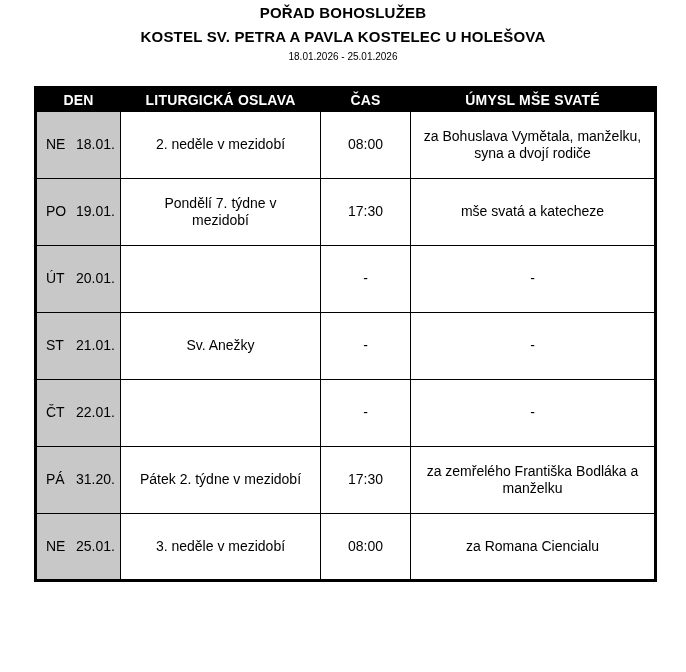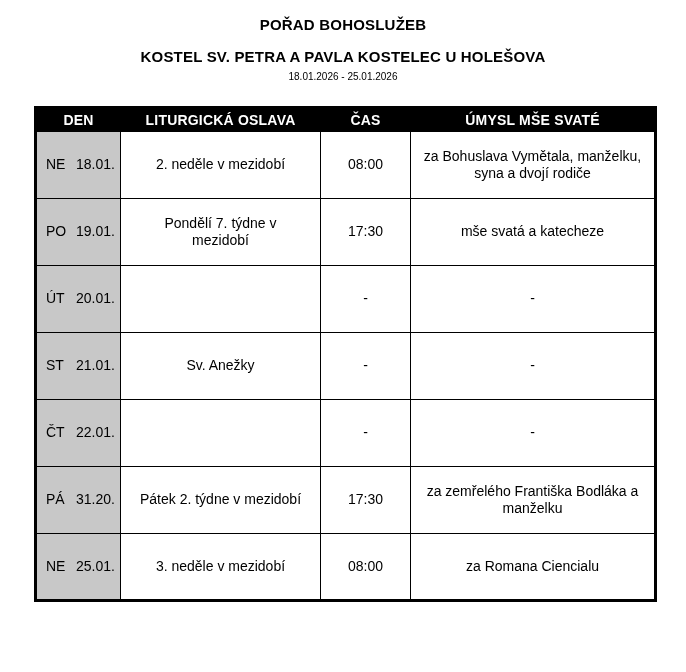--- a/index.html
+++ b/index.html
@@ -9,31 +9,31 @@
     background: #ffffff;
   }
   body {
     width: 686px;
     height: 672px;
     font-family: "Liberation Sans", "DejaVu Sans", sans-serif;
     color: #000000;
   }
   .doc-header {
     text-align: center;
-    padding-top: 16px;
+    padding-top: 4px;
   }
   .doc-title {
     font-size: 15px;
     font-weight: bold;
     letter-spacing: 0.2px;
   }
   .doc-subtitle {
     font-size: 15px;
     font-weight: bold;
-    margin-top: 15px;
+    margin-top: 7px;
     letter-spacing: 0.2px;
   }
   .doc-daterange {
     font-size: 10px;
     margin-top: 6px;
   }
   table.schedule {
     border-collapse: collapse;
     table-layout: fixed;
     width: 620px;

